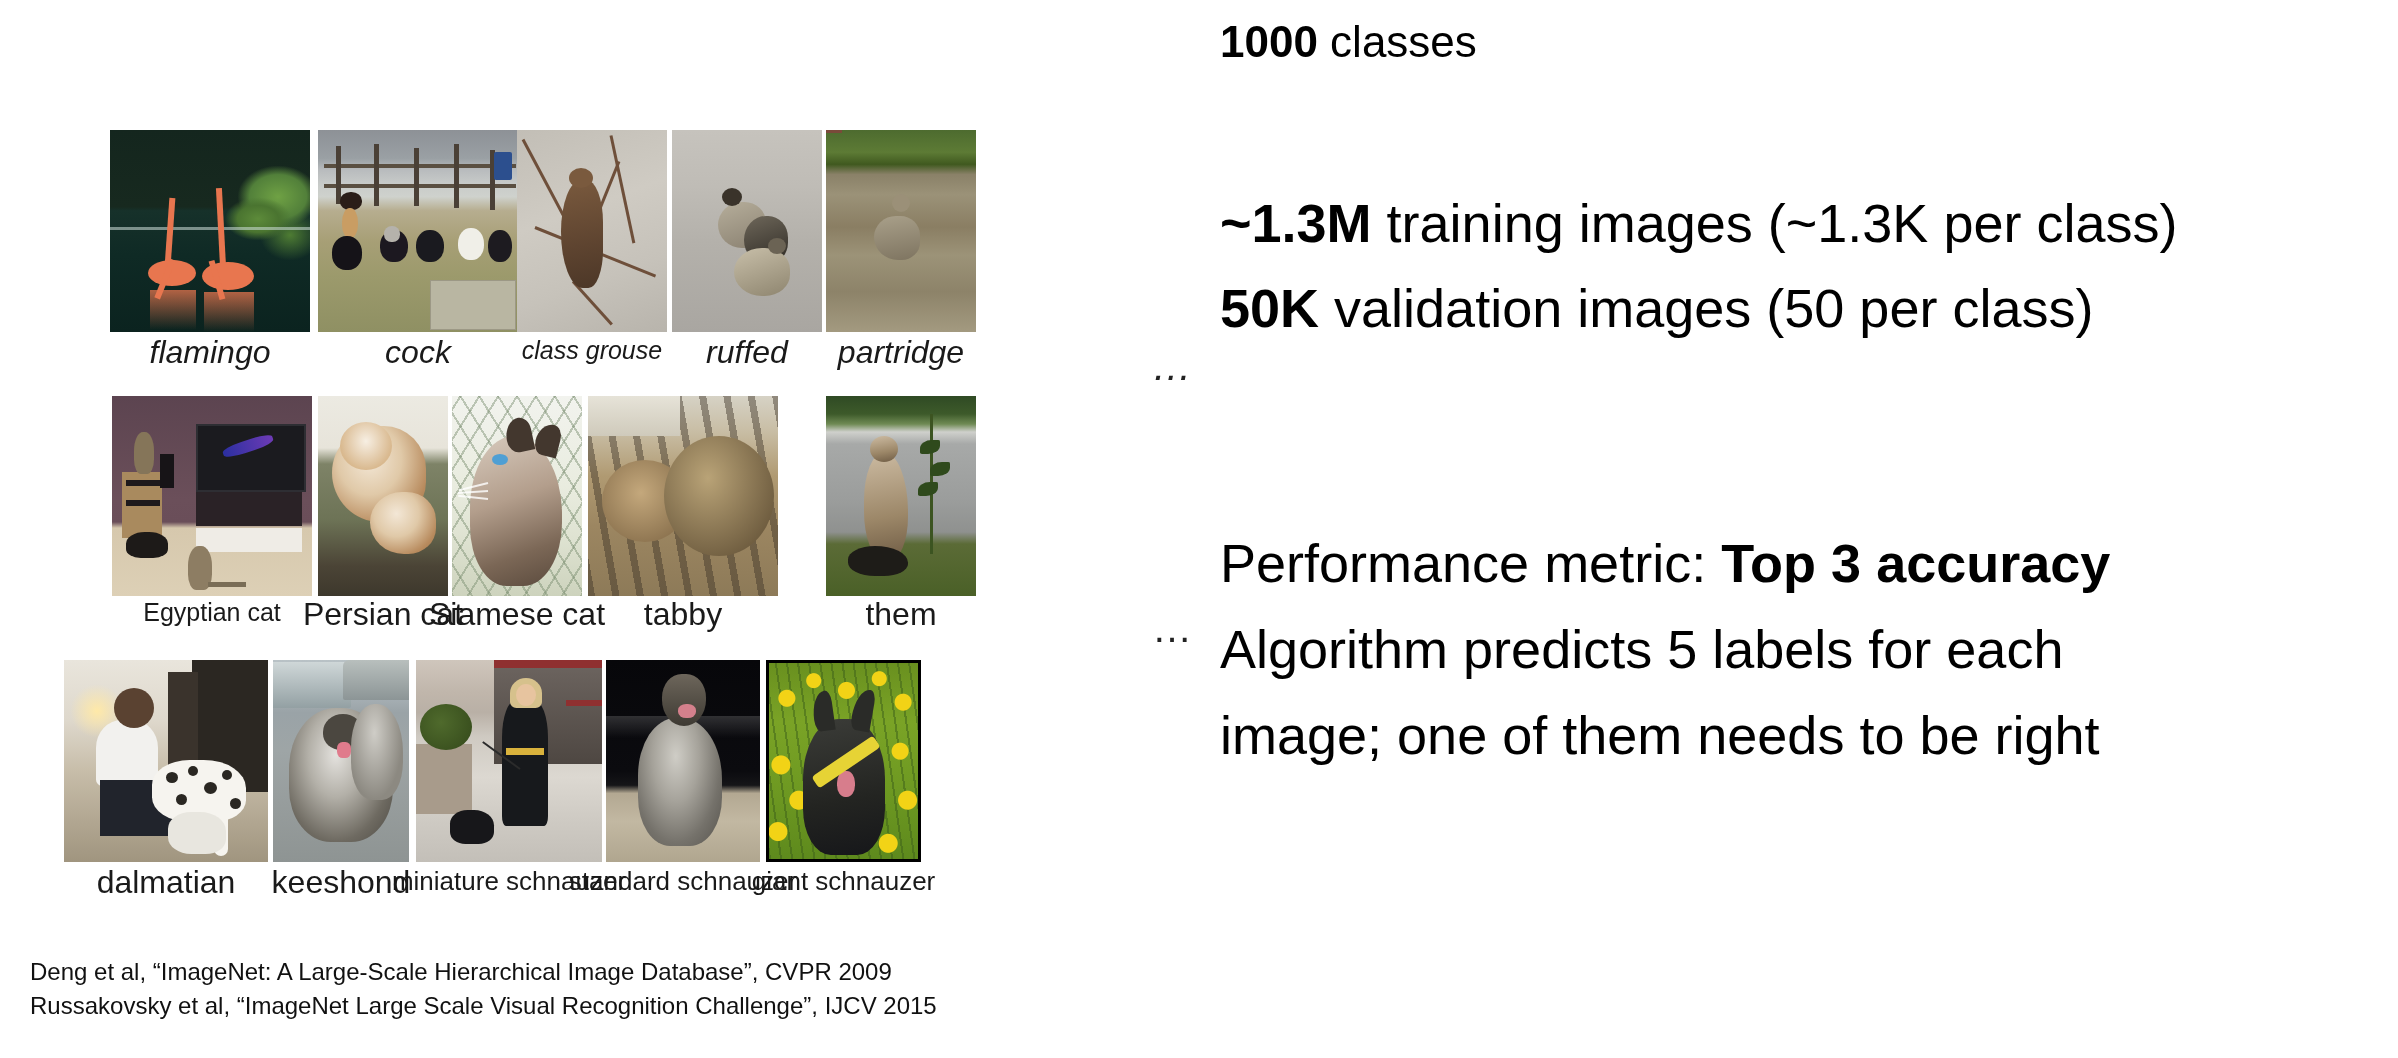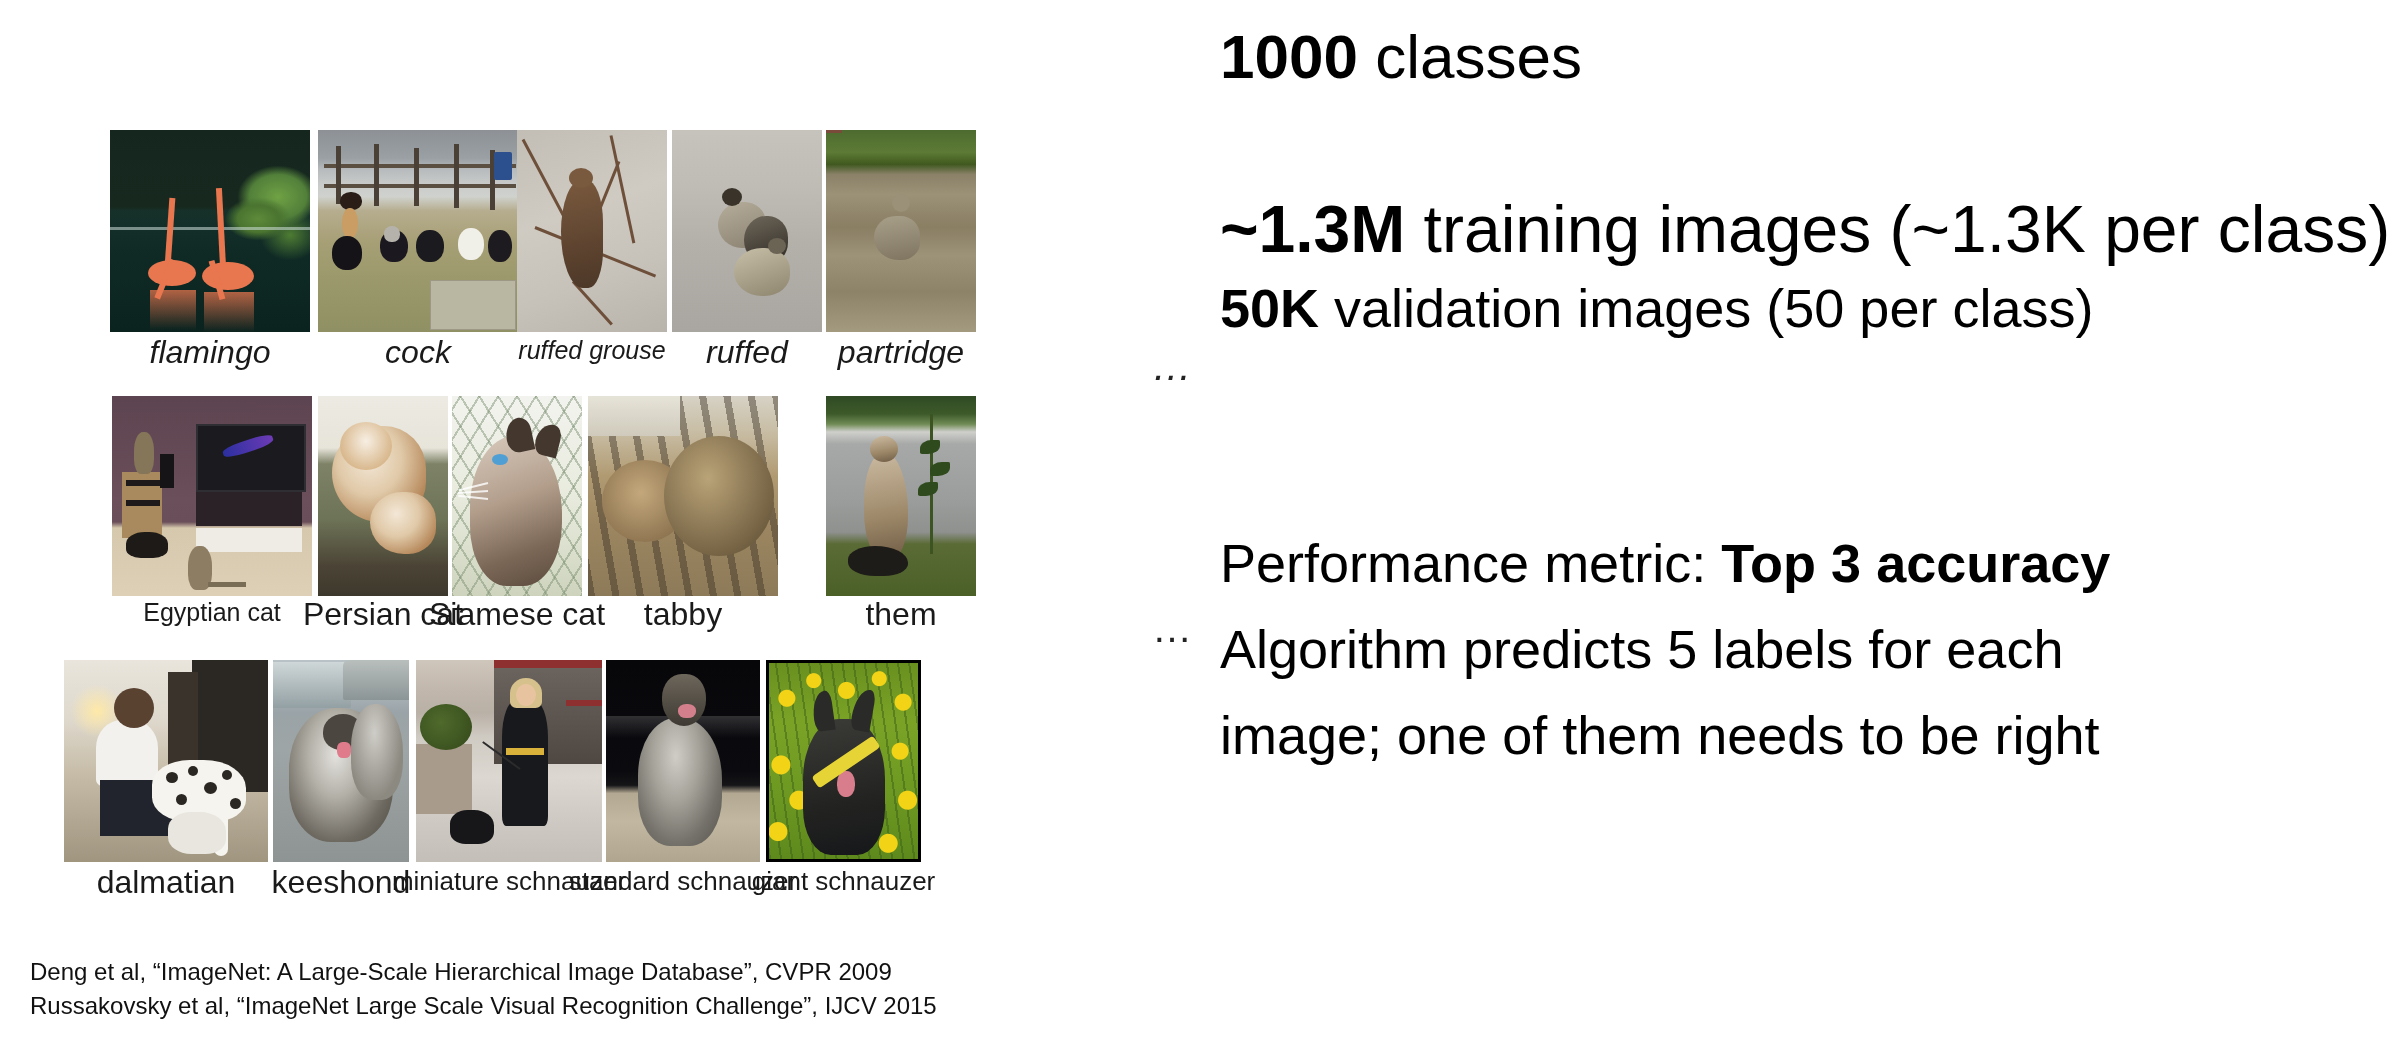--- a/index.html
+++ b/index.html
@@ -287,21 +287,21 @@
     <div class="cell" style="left:517px; top:0; width:150px;">
       <div class="thumb ph-grouse" style="width:150px;height:202px;">
         <div class="twig" style="left:6px;  top:8px;   width:88px; transform:rotate(62deg);"></div>
         <div class="twig" style="left:94px; top:4px;   width:110px; transform:rotate(78deg);"></div>
         <div class="twig" style="left:18px; top:96px;  width:130px; transform:rotate(22deg);"></div>
         <div class="twig" style="left:102px;top:30px;  width:70px; transform:rotate(112deg);"></div>
         <div class="twig" style="left:56px; top:150px; width:58px; transform:rotate(48deg);"></div>
         <div class="body" style="left:44px; top:50px; width:42px; height:108px;"></div>
         <div class="head" style="left:52px; top:38px; width:24px; height:20px;"></div>
       </div>
-      <div class="cell-label" style="top:208px; font-size:25px;">ruffed grouse</div>
+      <div class="cell-label" style="top:208px; font-size:25px;">class grouse</div>
     </div>
 
     <div class="cell" style="left:672px; top:0; width:150px;">
       <div class="thumb ph-quail" style="width:150px;height:202px;">
         <div class="q" style="left:46px; top:72px; width:48px; height:46px; background:linear-gradient(160deg,#b6ae9b,#8a8171);"></div>
         <div class="qh" style="left:50px; top:58px; width:20px; height:18px; background:#3a332a;"></div>
         <div class="q" style="left:72px; top:86px; width:44px; height:48px; background:linear-gradient(160deg,#6e675a,#2e2a24);"></div>
         <div class="q" style="left:62px; top:118px; width:56px; height:48px; background:linear-gradient(160deg,#c8bfa9,#8e856f);"></div>
         <div class="qh" style="left:96px; top:108px; width:18px; height:16px; background:#6b6354;"></div>
       </div>
@@ -458,25 +458,25 @@
         <div class="collar" style="left:40px; top:92px; width:74px; height:14px;"></div>
       </div>
       <div class="cell-label" style="top:208px; font-size:26px;">giant schnauzer</div>
     </div>
   </div>
 
 </div>
 
 <div id="text-panel">
 
-  <div class="t-line" style="top:20px; font-size:62px;margin-top:6px;">
+  <div class="t-line" style="top:20px; font-size:44px;">
     <span class="b">1000</span><span> classes</span>
   </div>
 
-  <div class="t-line" style="top:196px; font-size:66px;">
+  <div class="t-line" style="top:196px; font-size:54px;">
     <span class="b">~1.3M</span><span> training images (~1.3K per class)</span>
   </div>
 
   <div class="t-line" style="top:281px; font-size:54px;">
     <span class="b">50K</span><span> validation images (50 per class)</span>
   </div>
 
 
   <div class="t-line" style="top:536px; font-size:54px;">
     <span>Performance metric: </span><span class="b">Top 3 accuracy</span>

